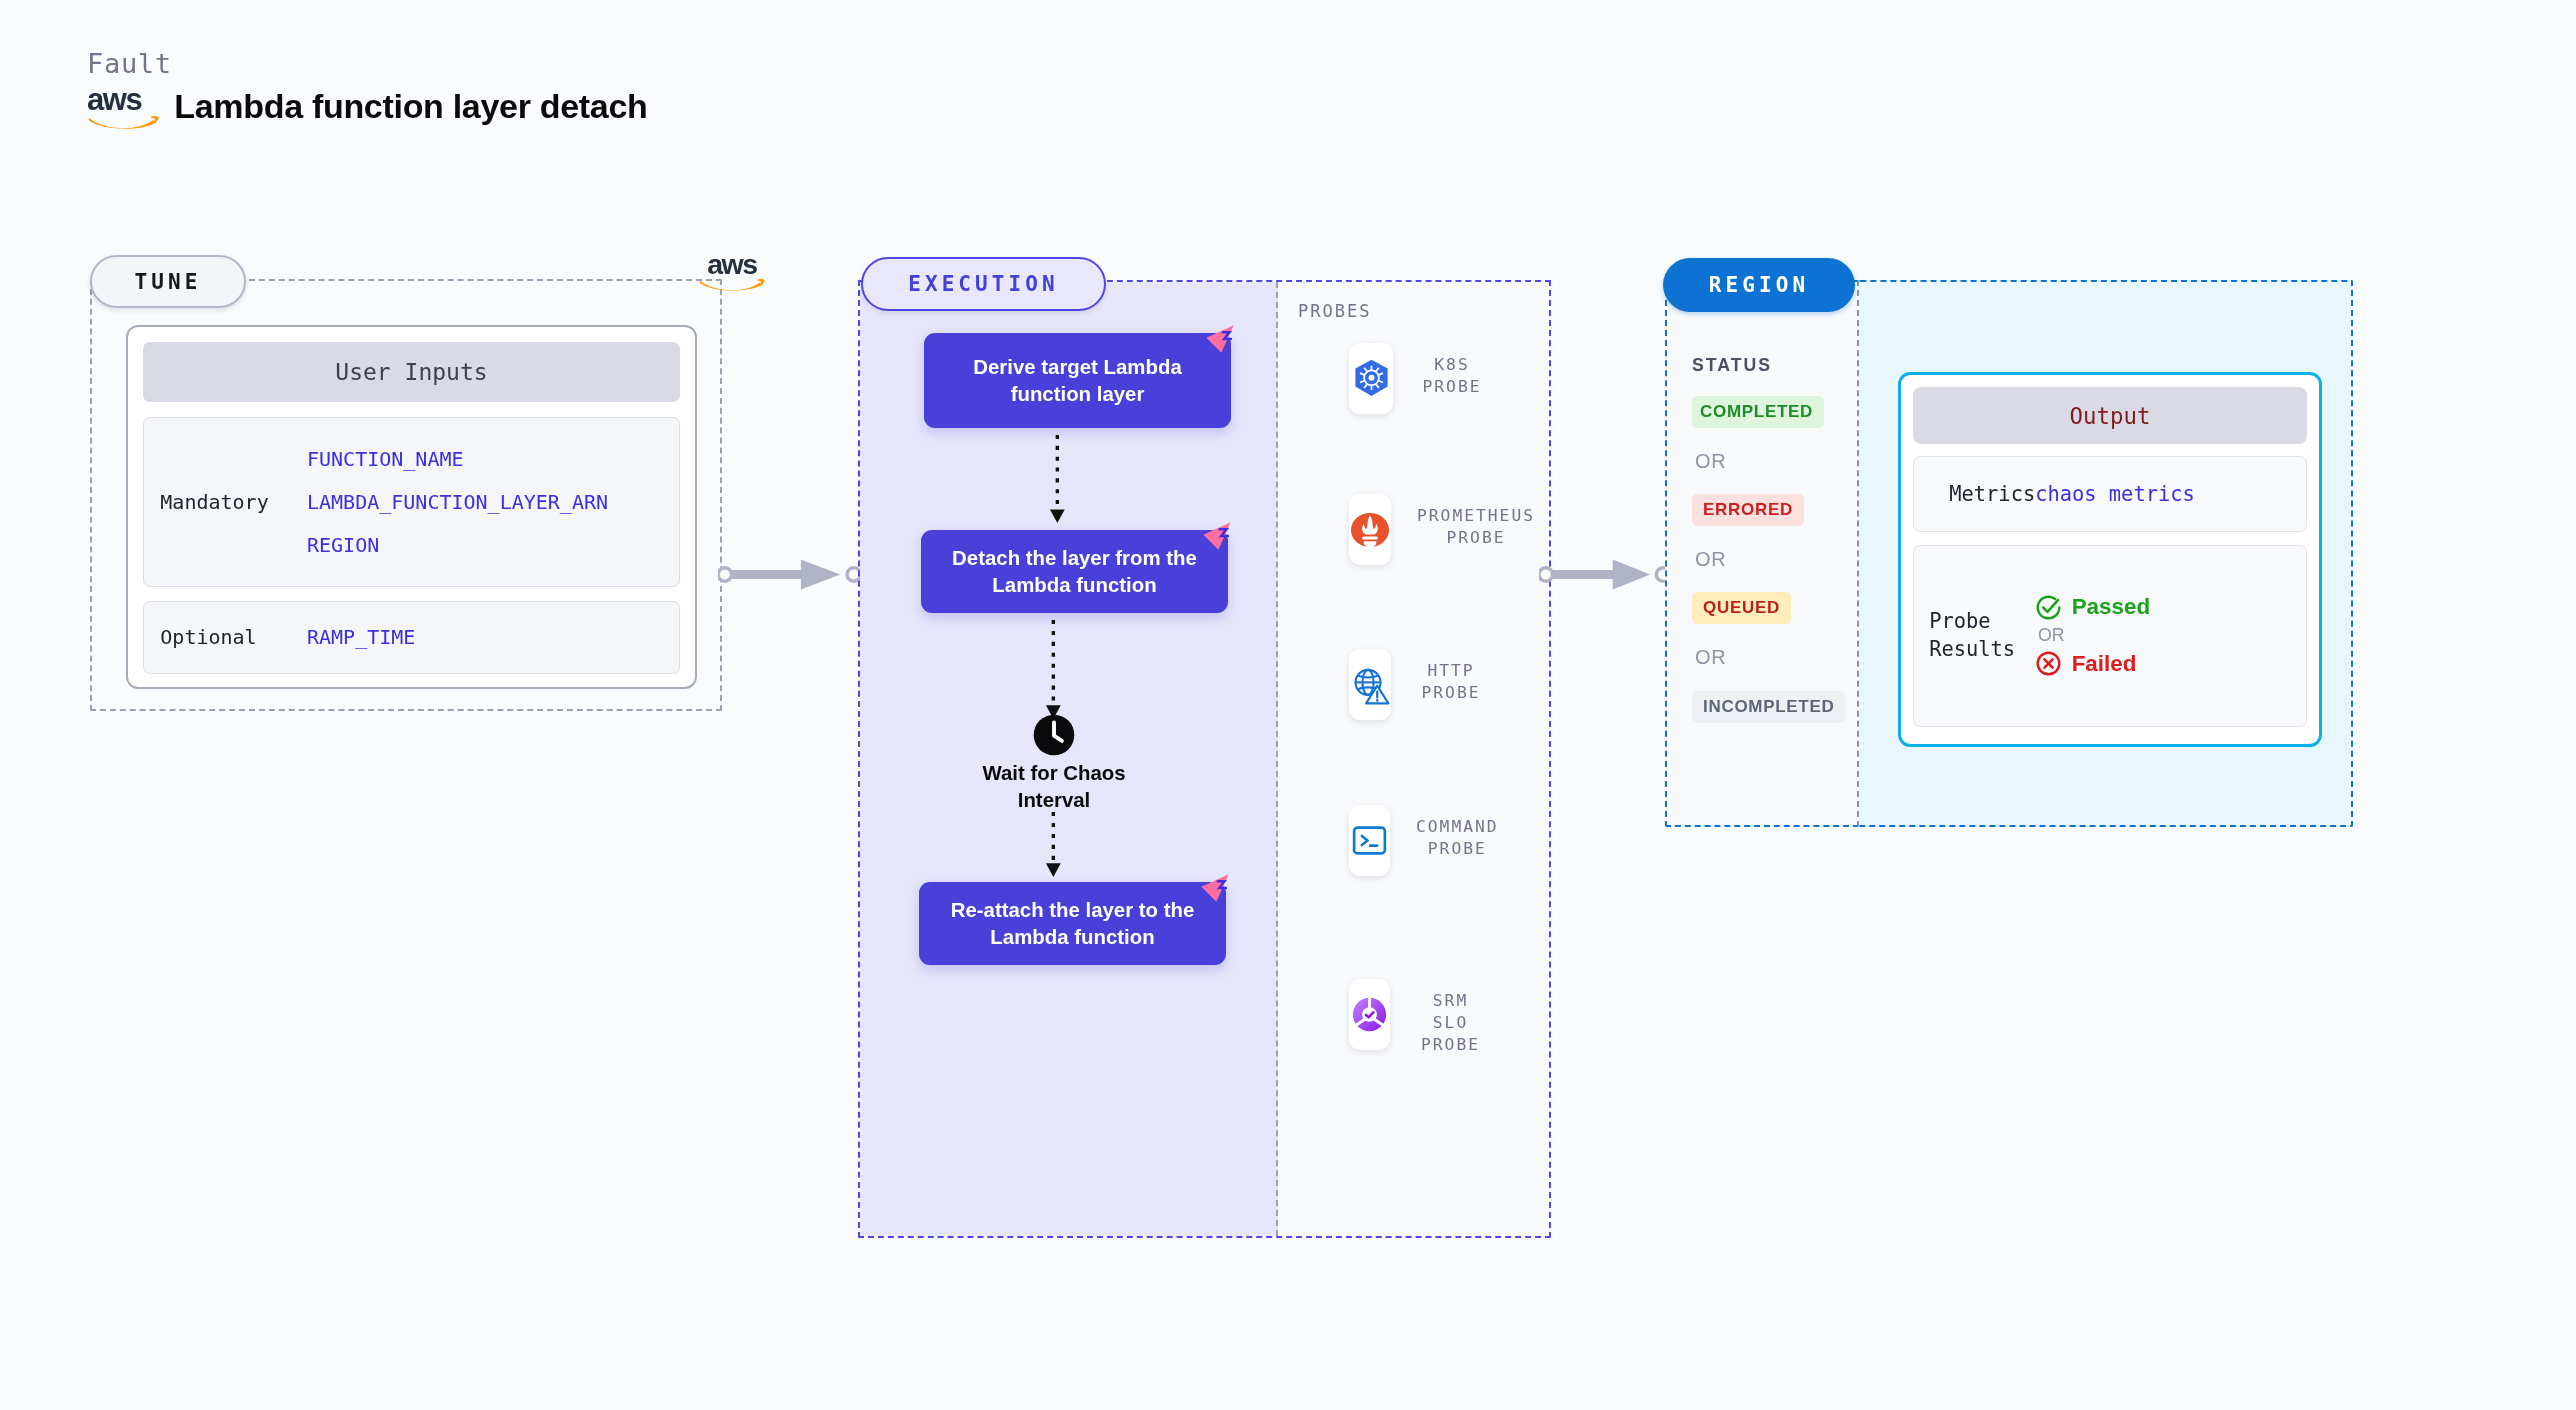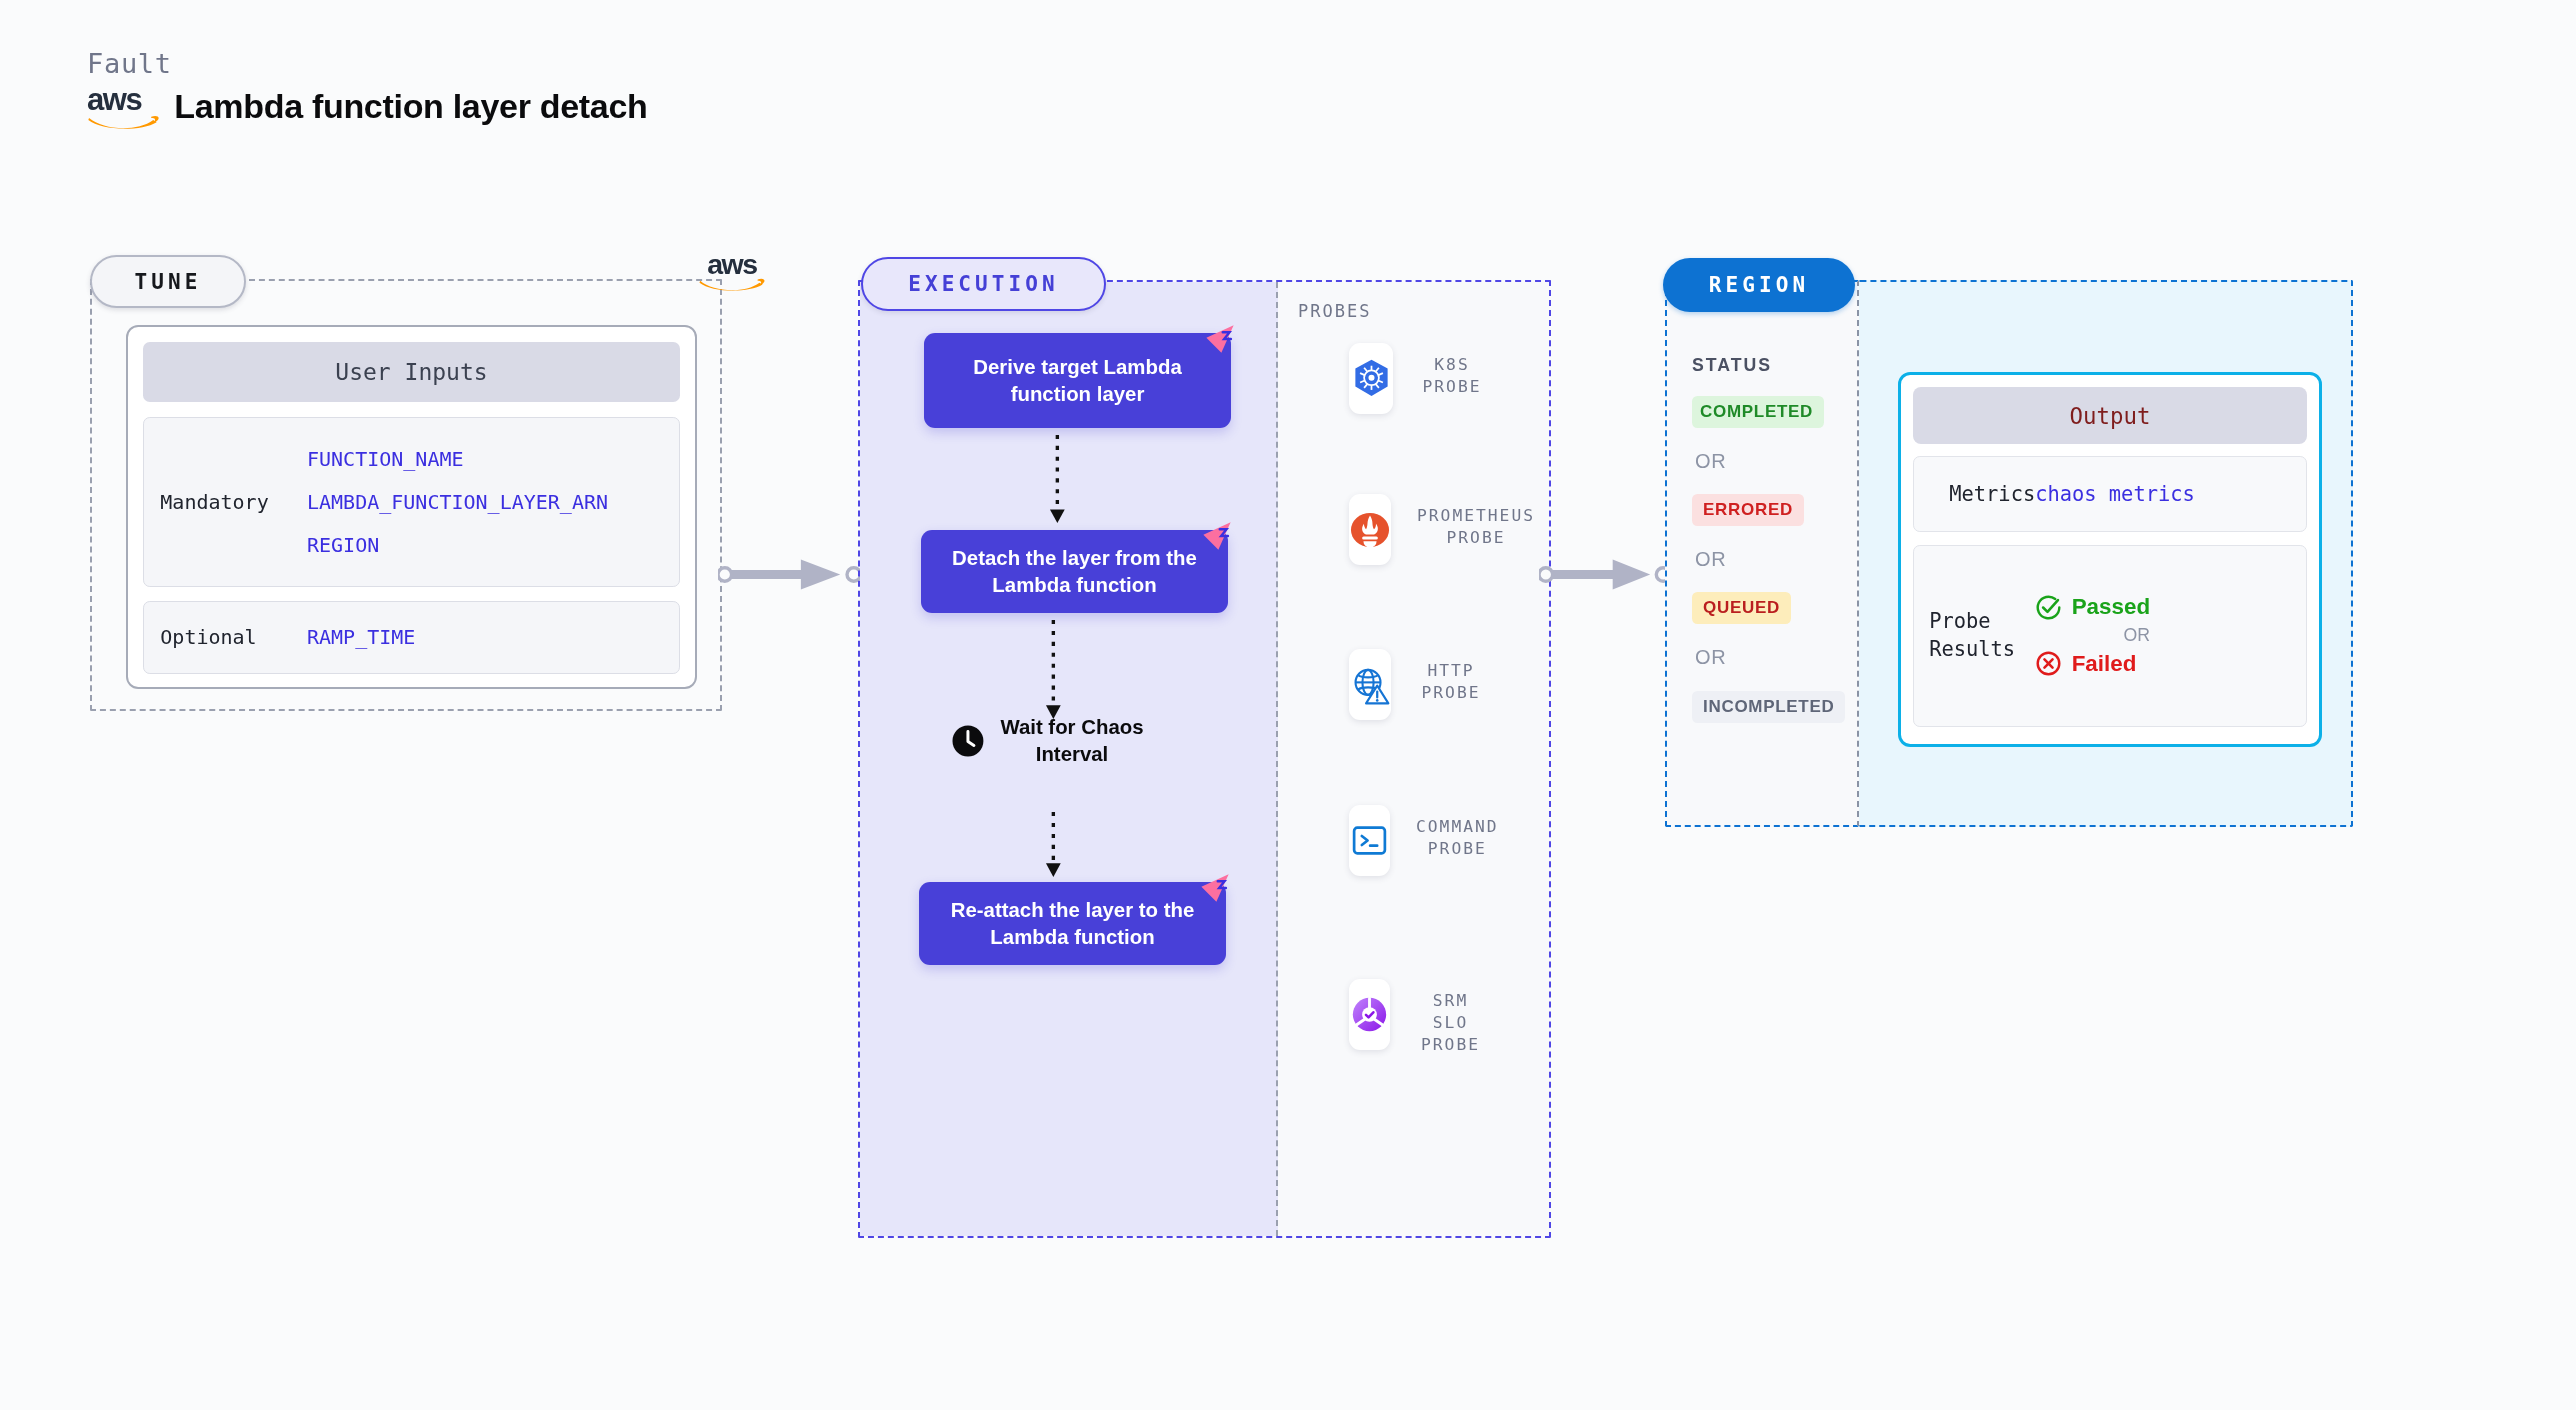--- a/index.html
+++ b/index.html
@@ -148,21 +148,21 @@
     position:absolute; right:-4.1px; top:-9.5px;
     width:30px; height:30px;
     color:#fc6fa0;
   }
   .dotted-arrow { position:absolute; width:2.7px; }
   #arrow-1 { left:1056px; top:435px; height:88px; }
   #arrow-2 { left:1052px; top:620px; height:99px; }
   #arrow-3 { left:1052px; top:812px; height:65px; }
   #clock-block {
     position:absolute; left:952px; top:714px; width:204px;
-    display:flex; flex-direction:row; align-items:center; gap:4.1px;
+    display:flex; flex-direction:column; align-items:center; gap:4.1px;
   }
   #clock-icon { width:42px; height:42px; }
   #wait-label {
     text-align:center; font-size:20.4px; font-weight:bold;
     color:#0b0b0d; line-height:1.3;
   }
 
   
   #probes-title {
     position:absolute; left:1298px; top:301px;
@@ -241,21 +241,21 @@
     margin-top:12.2px; height:182px;
     background:#f8f9fb; border:1.4px solid #e2e4ea; border-radius:6.8px;
     display:flex; align-items:center;
   }
   #probe-results-row .rlabel {
     width:121px; padding-left:15px;
     font-family:"DejaVu Sans Mono", monospace;
     font-size:20.4px; color:#20242e; line-height:1.35;
   }
   #probe-results-row .rstack {
-    display:flex; flex-direction:column; gap:4.1px;text-align:right;
+    display:flex; flex-direction:column; gap:4.1px;
   }
   .res-line { display:flex; align-items:center; gap:9.5px; }
   .res-line .rtext { font-size:22.4px; font-weight:bold; }
   .res-or { font-size:17.7px; color:#8d94a5; padding-left:2.7px; }
   .passed-text { color:#1aa31a; }
   .failed-text { color:#e01b1b; }
 </style>
 </head>
 <body>
 

